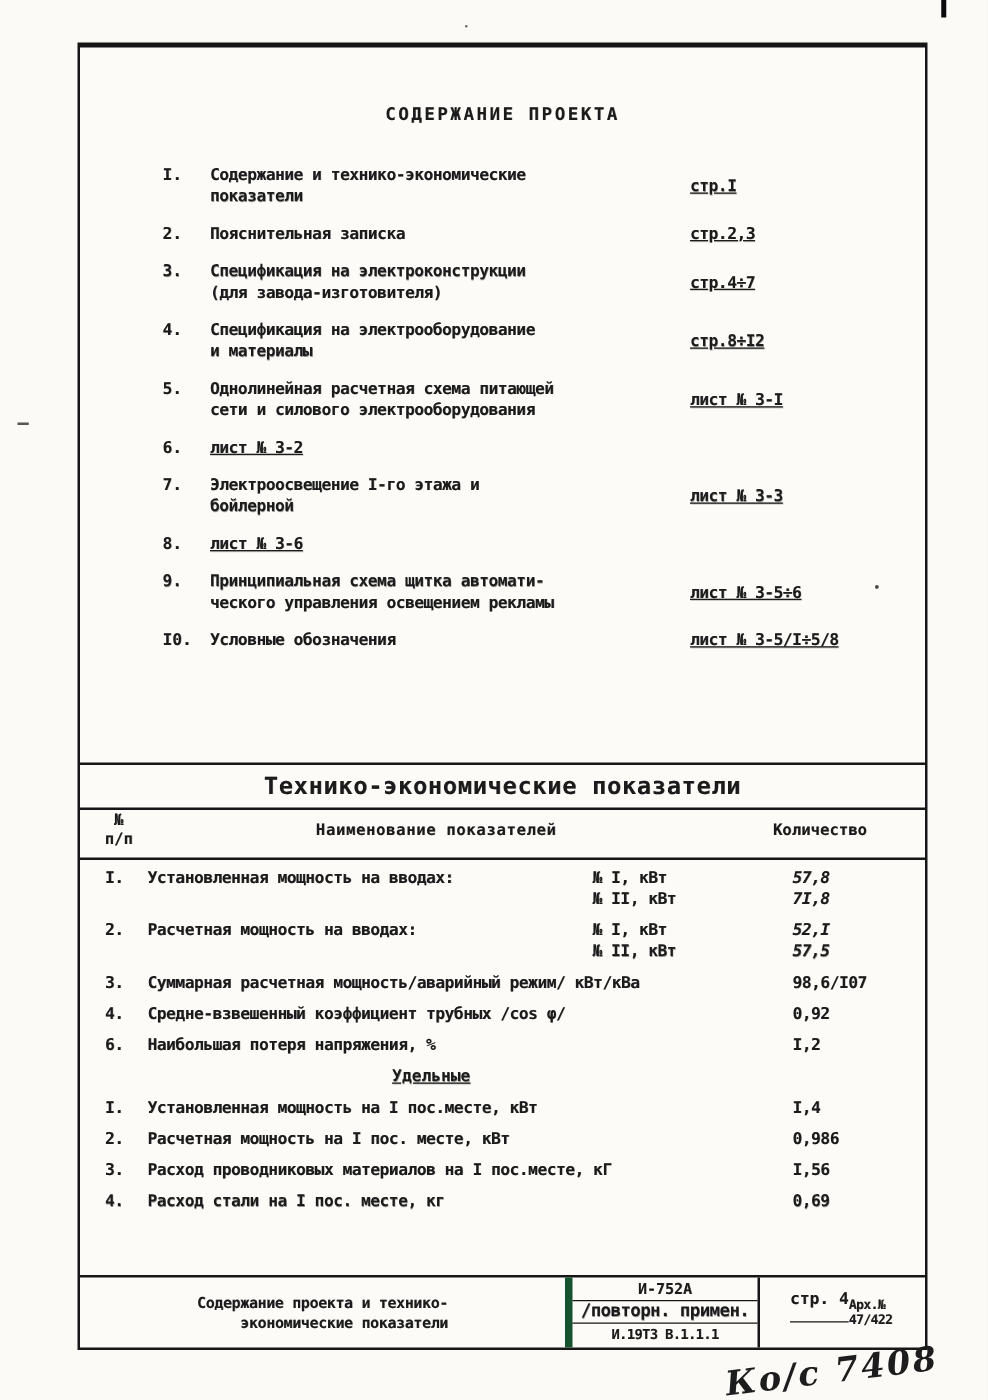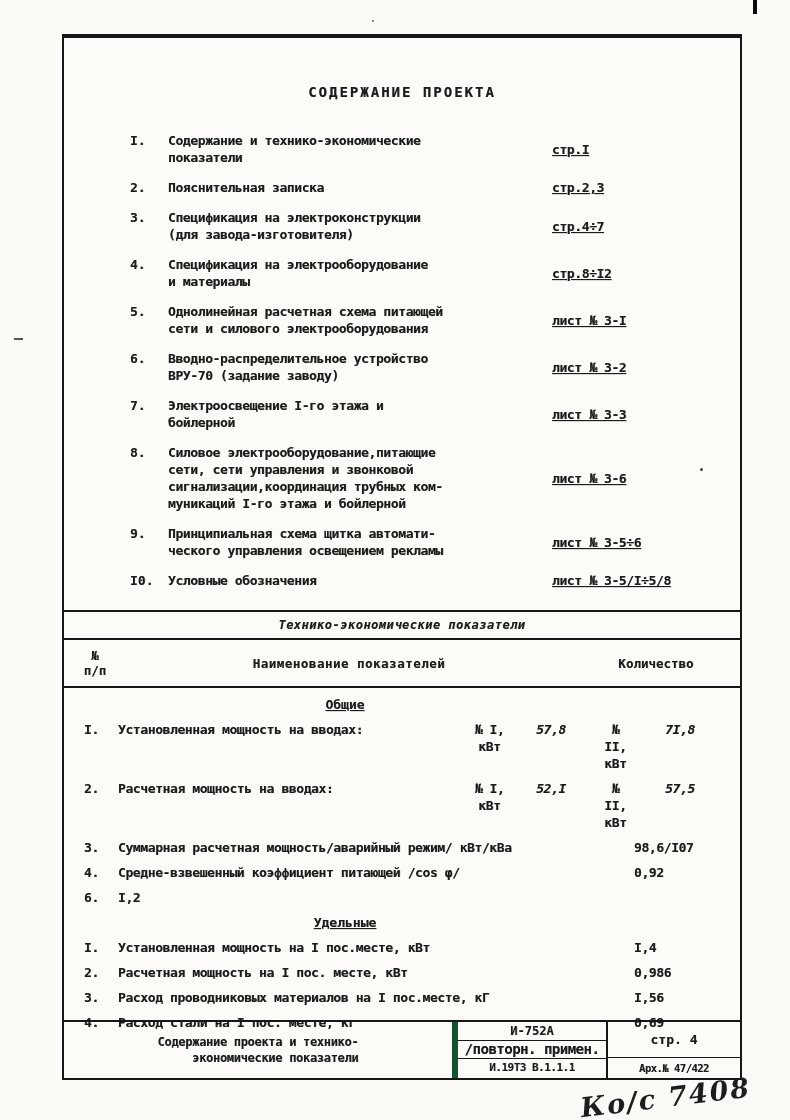--- a/index.html
+++ b/index.html
@@ -22,53 +22,53 @@
   
   .toc{position:absolute;top:94px;left:0;right:0;padding-left:66px;font-size:13px;}
   .toc-item{display:flex;margin-bottom:13px;line-height:17px;}
   .toc-num{width:38px;flex:none;}
   .toc-text{width:384px;flex:none;white-space:pre-line;letter-spacing:-0.4px;}
   .toc-ref{flex:1;align-self:center;letter-spacing:-0.4px;text-decoration:underline;}
   
   .teo-head{
     position:absolute;top:572px;left:0;right:0;
     border-top:2px solid #161616;border-bottom:2px solid #161616;
-    padding:6px 0;text-align:center;font-size:12px;letter-spacing:0.5px;font-style:italic;
+    padding:6px 0;text-align:center;font-size:19px;letter-spacing:0.5px;
   }
   .col-head{
     position:absolute;top:602px;left:0;right:0;height:48px;
     border-bottom:2px solid #161616;display:flex;align-items:center;
     font-size:12.5px;box-sizing:border-box;
   }
   .col-num{width:62px;flex:none;text-align:center;white-space:pre-line;line-height:15px;}
   .col-name{flex:1;text-align:center;letter-spacing:0.5px;}
   .col-qty{width:168px;flex:none;text-align:center;}
   
   .rows{position:absolute;top:656px;left:0;right:0;padding:0 14px 0 20px;font-size:13px;}
   .sec-title{text-align:center;text-decoration:underline;margin:2px 120px 8px 0;line-height:17px;}
   .trow{display:flex;line-height:17px;margin-bottom:8px;letter-spacing:-0.4px;}
   .trow .n{width:34px;flex:none;}
   .trow .lbl{flex:1;white-space:pre-line;}
   .trow .val{width:92px;flex:none;}
-  .subwrap{margin-left:auto;width:252px;flex:none;display:flex;flex-direction:row;text-align:center;}
+  .subwrap{margin-left:auto;width:252px;flex:none;display:flex;flex-direction:column;}
   .subline{display:flex;line-height:17px;}
   .subline .k{flex:1;}
   .subline .v{width:92px;flex:none;font-style:italic;}
   
   .titleblock{
     position:absolute;left:0;right:0;bottom:0;height:58px;
     border-top:2px solid #161616;display:flex;box-sizing:border-box;font-size:12px;
   }
   .tb-left{width:388px;flex:none;display:flex;align-items:center;justify-content:center;
     text-align:right;white-space:pre-line;line-height:16px;letter-spacing:-0.3px;}
   .tb-mid{width:148px;flex:none;border-left:6px solid #14532d;display:flex;flex-direction:column;}
   .tb-mid .r1{height:18px;border-bottom:1.5px solid #161616;text-align:center;line-height:18px;font-size:12px;}
   .tb-mid .r2{height:17px;border-bottom:1.5px solid #161616;text-align:center;line-height:17px;font-size:14px;letter-spacing:-0.5px;}
   .tb-mid .r3{flex:1;text-align:center;line-height:18px;font-size:11px;letter-spacing:-0.5px;}
-  .tb-right{flex:1;border-left:2px solid #161616;display:flex;flex-direction:column;}
+  .tb-right{flex:1;border-left:2px solid #161616;display:flex;flex-direction:row;padding-left:24px;}
   .tb-right .r1{height:35px;border-bottom:1.5px solid #161616;display:flex;align-items:center;justify-content:center;font-size:13px;}
   .tb-right .r2{flex:1;display:flex;align-items:center;justify-content:center;font-size:10.5px;letter-spacing:-0.5px;}
   
   .handwriting{
     position:absolute;left:580px;top:1082px;
     font-family:"DejaVu Serif","Liberation Serif",serif;font-style:italic;font-weight:700;
     font-size:27px;color:#1d1d1d;transform:rotate(-7deg);letter-spacing:2px;
     text-shadow:none;
   }
   .art-topright{position:absolute;left:753px;top:0;width:4px;height:14px;background:#0a0a0a;}
@@ -110,36 +110,30 @@
         <span class="toc-ref">стр.8÷I2</span>
       </div>
       <div class="toc-item">
         <span class="toc-num">5.</span>
         <span class="toc-text">Однолинейная расчетная схема питающей
 сети и силового электрооборудования</span>
         <span class="toc-ref">лист № 3-I</span>
       </div>
       <div class="toc-item">
         <span class="toc-num">6.</span>
-        <span class="toc-text">Вводно-распределительное устройство
-ВРУ-70 (задание заводу)</span>
         <span class="toc-ref">лист № 3-2</span>
       </div>
       <div class="toc-item">
         <span class="toc-num">7.</span>
         <span class="toc-text">Электроосвещение I-го этажа и
 бойлерной</span>
         <span class="toc-ref">лист № 3-3</span>
       </div>
       <div class="toc-item">
         <span class="toc-num">8.</span>
-        <span class="toc-text">Силовое электрооборудование,питающие
-сети, сети управления и звонковой
-сигнализации,координация трубных ком-
-муникаций I-го этажа и бойлерной</span>
         <span class="toc-ref">лист № 3-6</span>
       </div>
       <div class="toc-item">
         <span class="toc-num">9.</span>
         <span class="toc-text">Принципиальная схема щитка автомати-
 ческого управления освещением рекламы</span>
         <span class="toc-ref">лист № 3-5÷6</span>
       </div>
       <div class="toc-item">
         <span class="toc-num">I0.</span>
@@ -152,21 +146,20 @@
 
     <div class="col-head">
       <span class="col-num">№
 п/п</span>
       <span class="col-name">Наименование показателей</span>
       <span class="col-qty">Количество</span>
     </div>
 
     <div class="rows">
 
-      <div class="sec-title">Общие</div>
 
       <div class="trow">
         <span class="n">I.</span>
         <span class="lbl">Установленная мощность на вводах:</span>
         <span class="subwrap">
           <span class="subline">
             <span class="k">№ I, кВт</span>
             <span class="v">57,8</span>
           </span>
           <span class="subline">
@@ -192,26 +185,27 @@
       </div>
 
       <div class="trow">
         <span class="n">3.</span>
         <span class="lbl">Суммарная расчетная мощность/аварийный режим/ кВт/кВа</span>
         <span class="val">98,6/I07</span>
       </div>
 
       <div class="trow">
         <span class="n">4.</span>
-        <span class="lbl">Средне-взвешенный коэффициент питающей /cos φ/</span>
+        <span class="lbl">Средне-взвешенный коэффициент трубных /cos φ/</span>
         <span class="val">0,92</span>
       </div>
 
       <div class="trow">
         <span class="n">6.</span>
+        <span class="lbl">Наибольшая потеря напряжения, %</span>
         <span class="val">I,2</span>
       </div>
 
       <div class="sec-title">Удельные</div>
 
       <div class="trow">
         <span class="n">I.</span>
         <span class="lbl">Установленная мощность на I пос.месте, кВт</span>
         <span class="val">I,4</span>
       </div>

